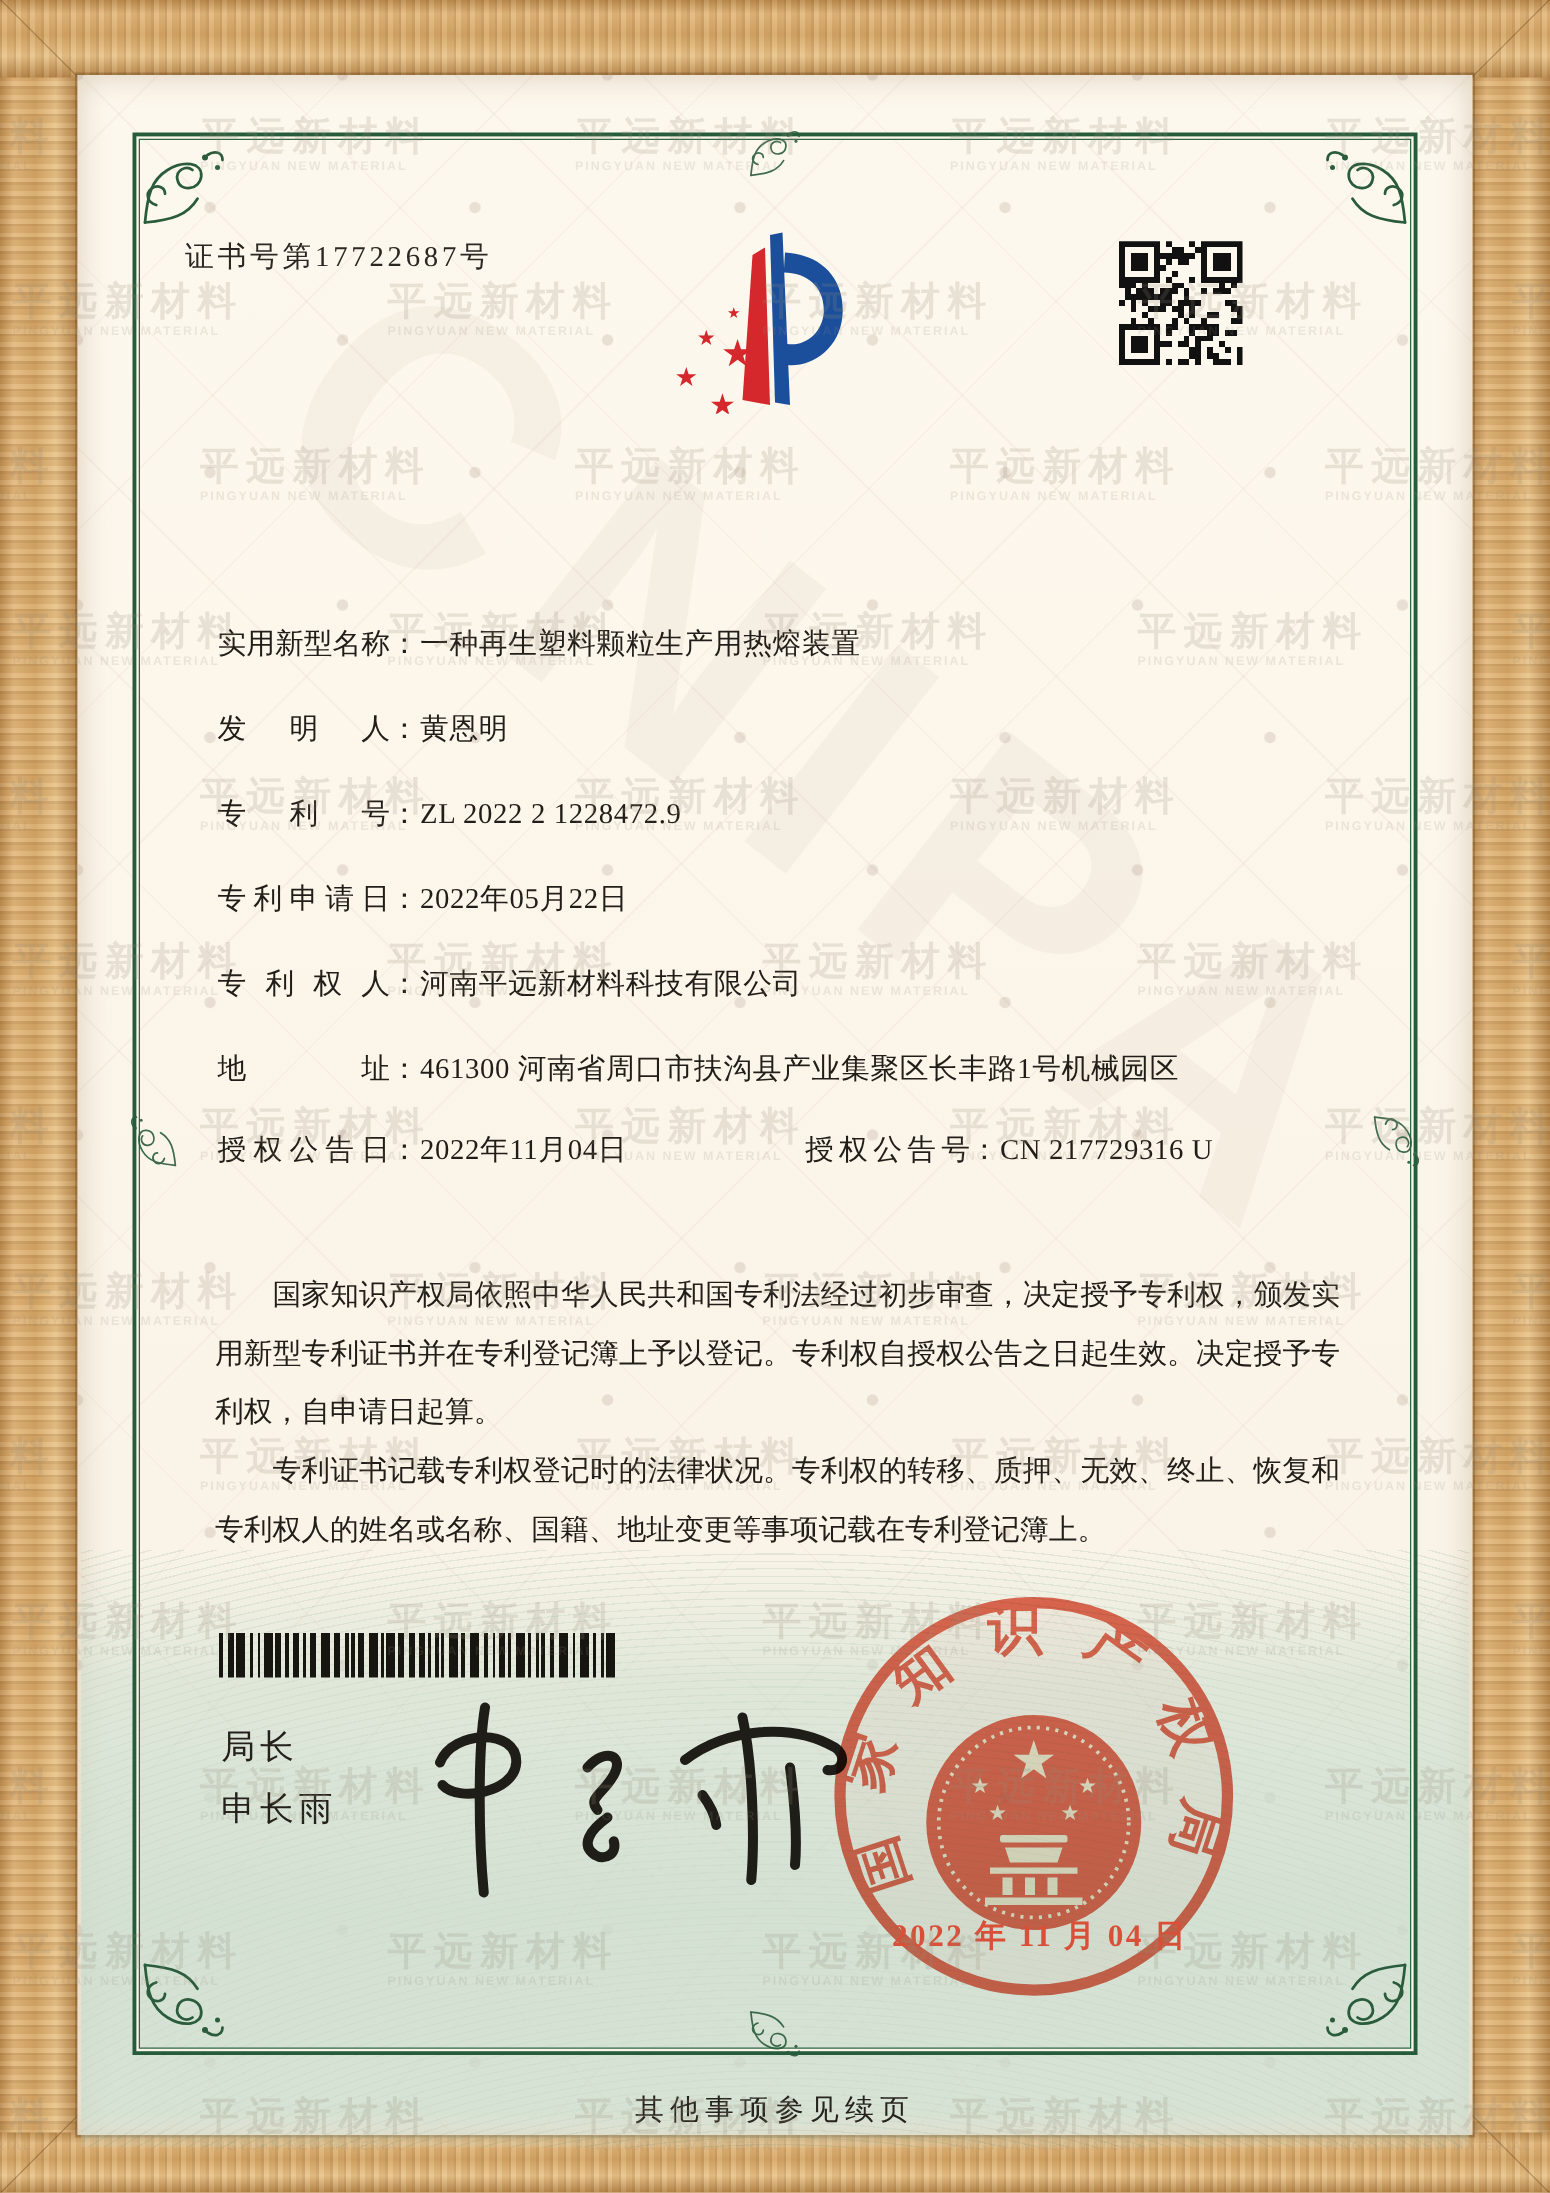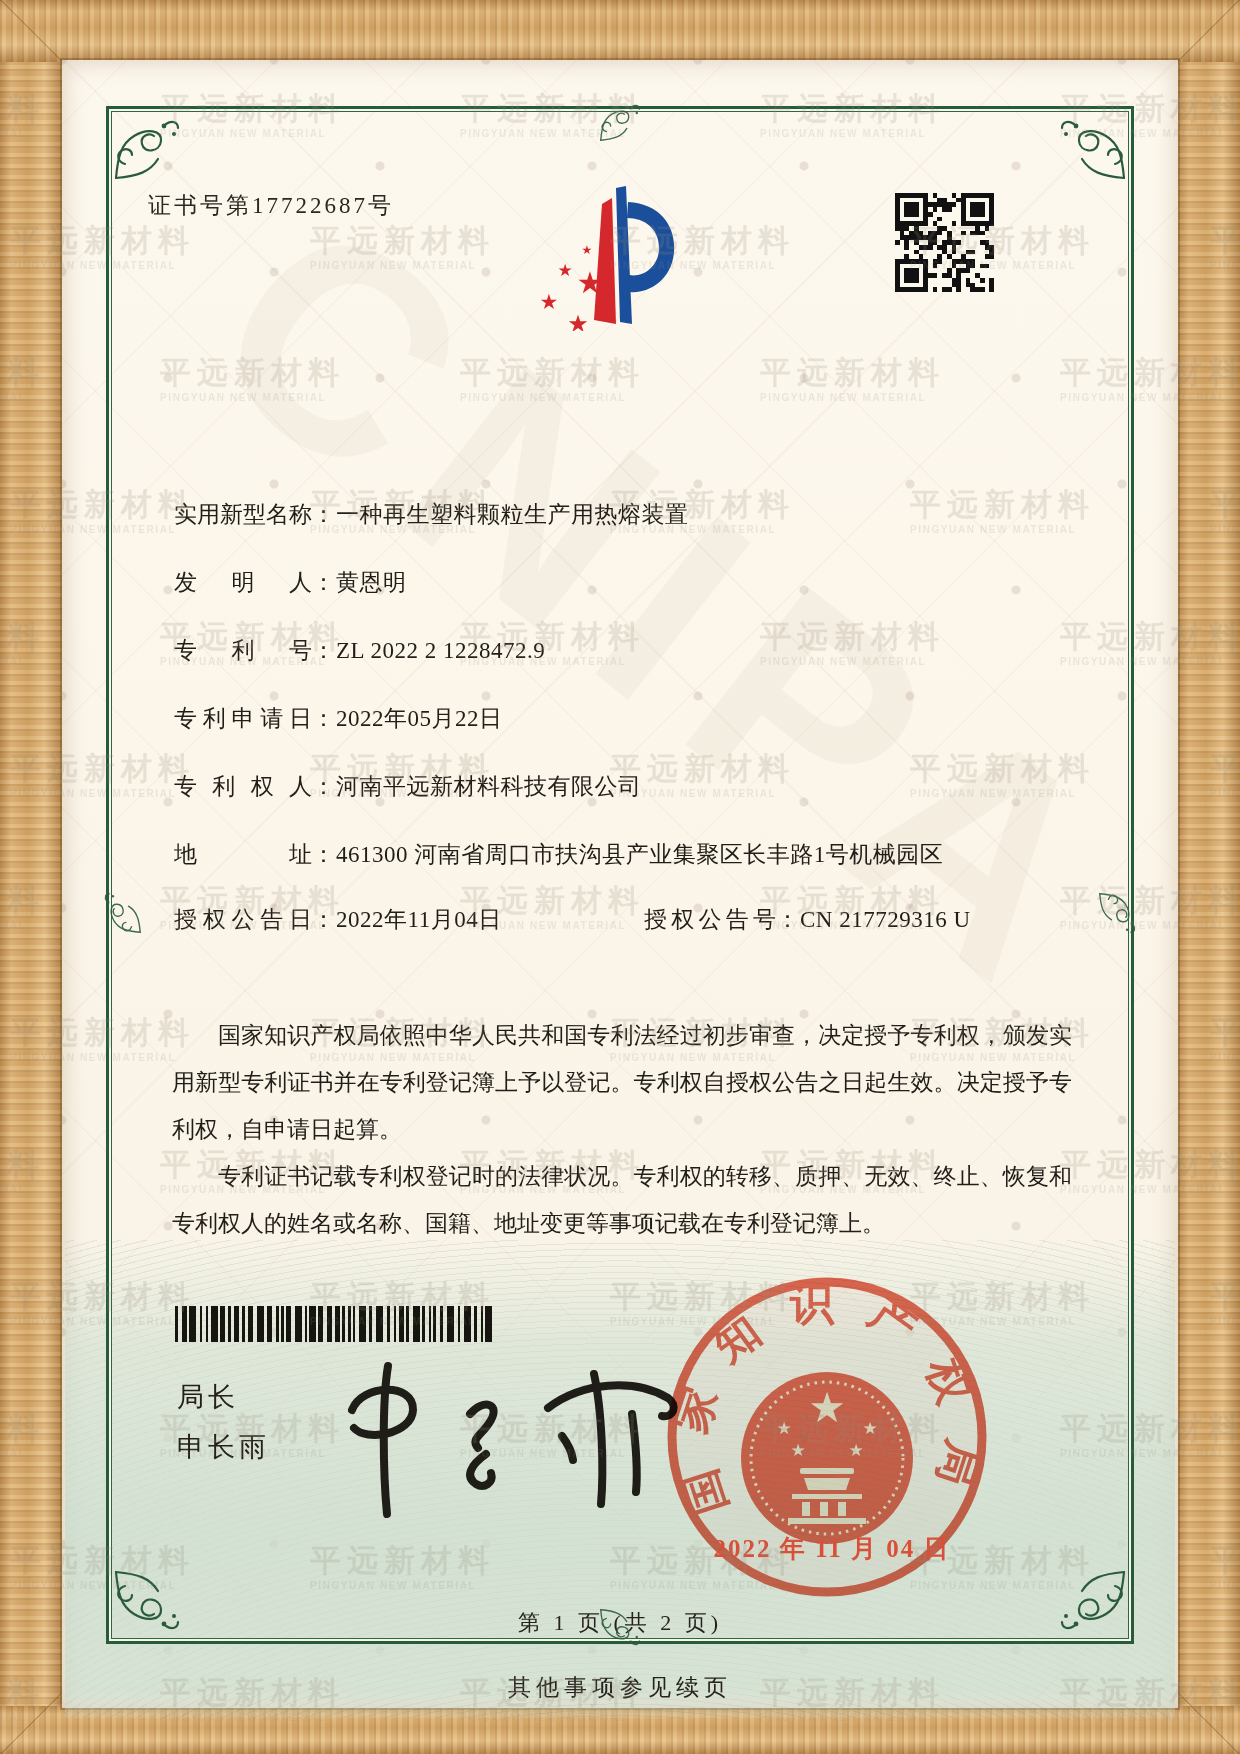--- a/index.html
+++ b/index.html
@@ -410,21 +410,20 @@
           <rect x="140" y="230" width="8" height="14"></rect>
           <rect x="158" y="230" width="8" height="14"></rect>
           <rect x="176" y="230" width="8" height="14"></rect>
           <rect x="126" y="246" width="78" height="6"></rect>
         </g>
       </g>
     </svg>
   </div>
   <div class="seal-date">2022 年 11 月 04 日</div>
 
-  <div class="page-info">第 1 页 (共 2 页)</div>
   <div class="cont-note">其他事项参见续页</div>
 <div class="orn tr">
     <svg viewBox="0 0 74 74" fill="none" stroke="#2a5c3c" stroke-width="2.2" stroke-linecap="round">
       <path d="M6,68 C8,46 11,34 24,26 C37,18 52,20 51,31 C50,42 34,44 32,34 C30,26 39,22 44,26"></path>
       <path d="M6,68 C28,66 40,62 48,49"></path>
       <path d="M15,54 c-7,-2 -9,-9 -4,-13 c5,-4 11,-1 11,4"></path>
       <path d="M56,14 c6,-4 12,-2 12,4"></path>
       <circle cx="54" cy="16" r="2.4" fill="#2a5c3c" stroke="none"></circle>
       <circle cx="64" cy="24" r="2" fill="#2a5c3c" stroke="none"></circle>
     </svg>

